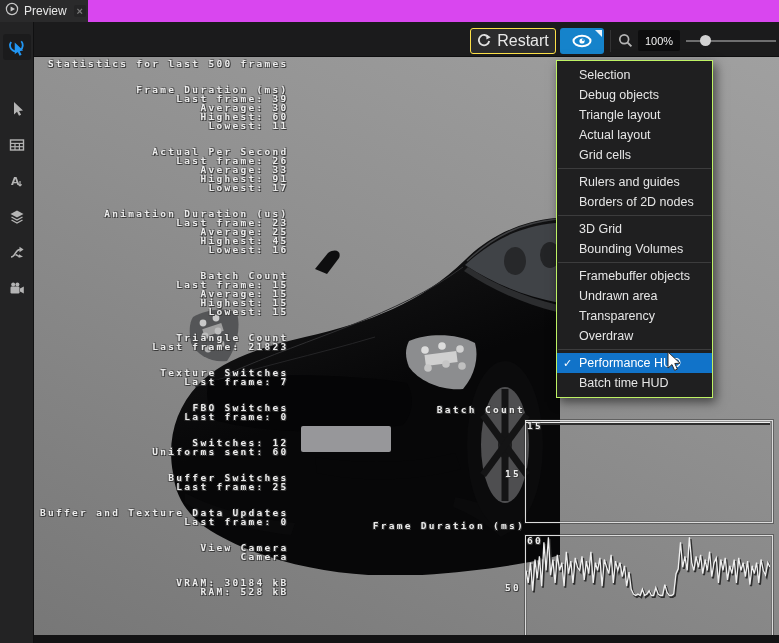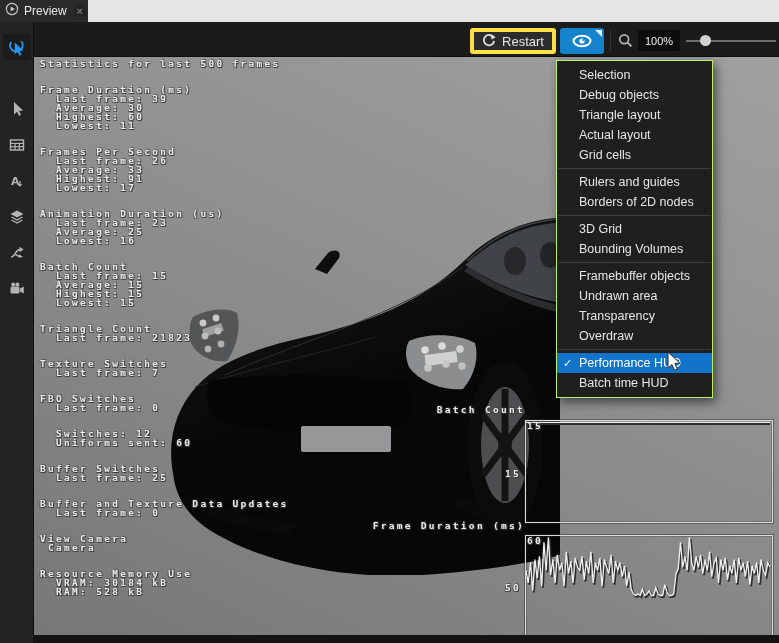--- a/index.html
+++ b/index.html
@@ -1,57 +1,57 @@
 <!DOCTYPE html>
 <html><head>
 <meta charset="utf-8">
 <style>
   html,body{margin:0;padding:0;background:#0d0d0e;}
   .app{position:relative;width:779px;height:643px;background:#161617;overflow:hidden;
        font-family:"Liberation Sans",sans-serif;-webkit-font-smoothing:antialiased;}
 
   
-  .tabbar{position:absolute;left:0;top:0;width:779px;height:22px;background:#e5e5e5;}
+  .tabbar{position:absolute;left:0;top:0;width:779px;height:22px;background:#d946ef;}
   .tab{position:absolute;left:0;top:0;width:88px;height:22px;background:#2a2a2b;
        display:flex;align-items:center;gap:5px;padding-left:5px;box-sizing:border-box;}
   .tab-title{color:#e8e8e8;font-size:12px;}
   .tab-close{color:#7a7a7a;font-size:11px;font-weight:bold;margin-left:2px;background:#242425;
              width:12px;height:12px;line-height:12px;text-align:center;border-radius:2px;}
 
   
   .sidebar{position:absolute;left:0;top:22px;width:34px;height:621px;background:#232324;border-right:1px solid #101011;box-sizing:border-box;}
   .tool{position:absolute;left:3px;width:28px;height:26px;border-radius:3px;
         display:flex;align-items:center;justify-content:center;}
   .tool.active{background:#1b1b1c;}
 
   
   .toolbar{position:absolute;left:34px;top:22px;width:745px;height:35px;background:#1b1b1c;border-bottom:1px solid #0e0e0f;box-sizing:border-box;}
   .btn-restart{position:absolute;left:436px;top:6px;width:86px;height:26px;background:#2c2c2d;
-       border:4px solid #fde047;border-radius:3px;color:#e8e8e8;font-size:13px;
+       border:1px solid #fde047;border-radius:3px;color:#e8e8e8;font-size:16px;
        display:flex;align-items:center;justify-content:center;gap:6px;box-sizing:border-box;}
   .btn-eye{position:absolute;left:526px;top:6px;width:44px;height:26px;background:#1583cb;
        border-radius:3px;display:flex;align-items:center;justify-content:center;}
   .eye-corner{position:absolute;top:2px;right:2px;width:0;height:0;
        border-top:7px solid #eaf4fb;border-left:7px solid transparent;}
   .tb-sep{position:absolute;left:576px;top:8px;width:1px;height:22px;background:#323233;}
   .zoom-glass{position:absolute;left:584px;top:11px;}
   .zoom-box{position:absolute;left:604px;top:8px;width:42px;height:21px;background:#0d0d0e;
        color:#f0f0f0;font-size:11px;display:flex;align-items:center;justify-content:center;border-radius:2px;}
   .zoom-slider{position:absolute;left:652px;top:6px;width:90px;height:26px;}
   .zoom-track{position:absolute;left:0;top:12px;width:90px;height:2px;background:#6e6e6f;}
   .zoom-handle{position:absolute;left:14px;top:7px;width:11px;height:11px;border-radius:50%;background:#d2d2d2;}
 
   
   .viewport{position:absolute;left:34px;top:57px;width:745px;height:578px;overflow:hidden;
        background:linear-gradient(205deg,#a0a0a0 0%,#8f8f8f 45%,#777777 100%);}
   .bottom-strip{position:absolute;left:34px;top:635px;width:745px;height:8px;background:#131314;}
   .car{position:absolute;left:131px;top:148px;z-index:1;}
 
   
-  .hud{position:absolute;left:6px;top:2px;z-index:3;}
+  .hud{position:absolute;left:6px;top:2px;z-index:3;text-align:right;}
   .hud-line,.hud-label{font-family:"DejaVu Sans Mono",monospace;font-weight:bold;font-size:9.5px;
        letter-spacing:2.3px;line-height:9px;color:#ececec;white-space:pre;
        text-shadow:1px 1px 0 #3b3b3b,-1px 1px 0 rgba(59,59,59,.55),1px -1px 0 rgba(59,59,59,.55);}
   .hud-group{margin-bottom:17px;}
 
   
   .chart-box{position:absolute;width:246px;height:101px;border:1px solid #dcdcdc;z-index:2;
        box-shadow:0 0 0 1px rgba(40,40,40,.45), inset 0 0 0 1px rgba(40,40,40,.25);}
   .chart-box svg{position:absolute;left:0;top:0;}
   .chart1{left:491px;top:363px;}
@@ -248,30 +248,31 @@
           <div class="hud-line">Statistics for last 500 frames</div>
         </div>
         <div class="hud-group">
           <div class="hud-line">Frame Duration (ms)</div>
           <div class="hud-line">  Last frame: 39</div>
           <div class="hud-line">  Average: 30</div>
           <div class="hud-line">  Highest: 60</div>
           <div class="hud-line">  Lowest: 11</div>
         </div>
         <div class="hud-group">
-          <div class="hud-line">Frames Per Second</div>
+          <div class="hud-line">Actual Per Second</div>
           <div class="hud-line">  Last frame: 26</div>
           <div class="hud-line">  Average: 33</div>
           <div class="hud-line">  Highest: 91</div>
           <div class="hud-line">  Lowest: 17</div>
         </div>
         <div class="hud-group">
           <div class="hud-line">Animation Duration (us)</div>
           <div class="hud-line">  Last frame: 23</div>
           <div class="hud-line">  Average: 25</div>
+          <div class="hud-line">  Highest: 45</div>
           <div class="hud-line">  Lowest: 16</div>
         </div>
         <div class="hud-group">
           <div class="hud-line">Batch Count</div>
           <div class="hud-line">  Last frame: 15</div>
           <div class="hud-line">  Average: 15</div>
           <div class="hud-line">  Highest: 15</div>
           <div class="hud-line">  Lowest: 15</div>
         </div>
         <div class="hud-group">
@@ -296,21 +297,20 @@
         </div>
         <div class="hud-group">
           <div class="hud-line">Buffer and Texture Data Updates</div>
           <div class="hud-line">  Last frame: 0</div>
         </div>
         <div class="hud-group">
           <div class="hud-line">View Camera</div>
           <div class="hud-line"> Camera</div>
         </div>
         <div class="hud-group">
-          <div class="hud-line">Resource Memory Use</div>
           <div class="hud-line">  VRAM: 30184 kB</div>
           <div class="hud-line">  RAM: 528 kB</div>
         </div>
       </div>
 
     <div class="chart-title title1 hud-label">Batch Count</div>
     <div class="chart-box chart1">
       <svg width="244" height="99">
           <polyline points="0.0,1.4 27.1,1.4 54.2,1.4 81.3,1.4 108.4,1.4 135.6,1.4 162.7,1.4 189.8,1.4 216.9,1.4 244.0,1.4" fill="none" stroke="#2e2e2e" stroke-width="2" transform="translate(1.2,1.6)"></polyline>
           <polyline points="0.0,1.4 27.1,1.4 54.2,1.4 81.3,1.4 108.4,1.4 135.6,1.4 162.7,1.4 189.8,1.4 216.9,1.4 244.0,1.4" fill="none" stroke="#efefef" stroke-width="1.3"></polyline>

